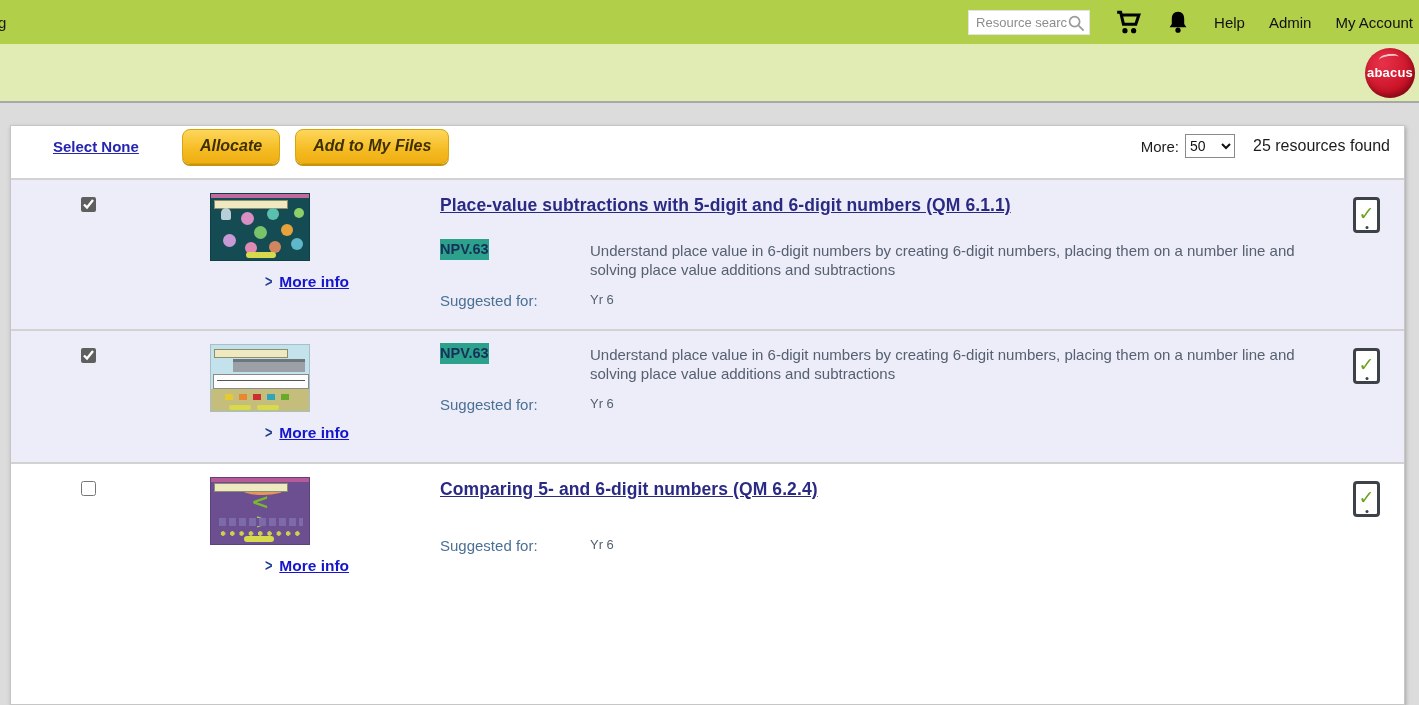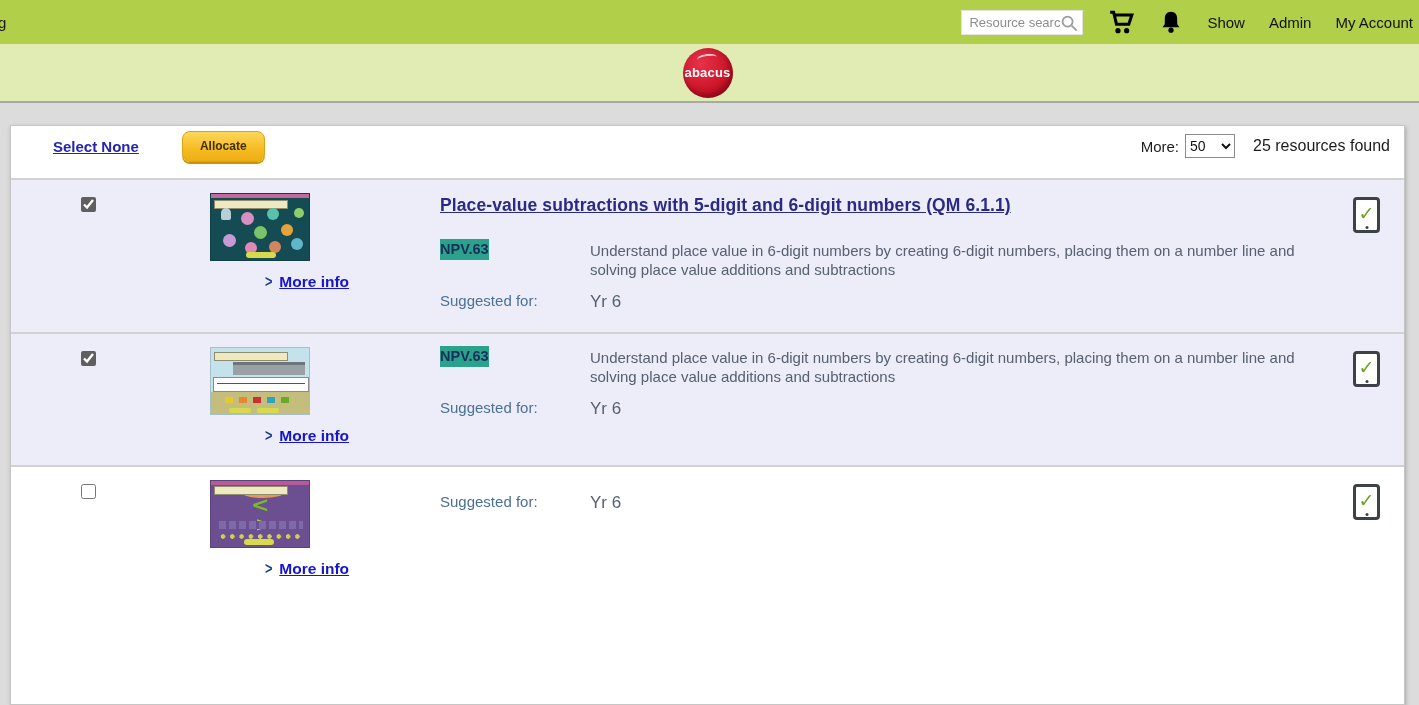--- a/index.html
+++ b/index.html
@@ -13,38 +13,38 @@
   .search-wrap { position:relative; width:122px; height:25px; background:#fff; border:1px solid #e2e2e2; }
   .search-input { width:100%; height:100%; border:none; outline:none; font-size:13px; padding:0 22px 0 7px;
     color:#333; background:transparent; font-family:"Liberation Sans",sans-serif; }
   .search-input::placeholder { color:#8d8d8d; }
   .search-icon { position:absolute; right:3px; top:3px; }
   .topbar-link { color:#111; font-size:15px; text-decoration:none; cursor:pointer; white-space:nowrap; }
   .icon-btn { cursor:pointer; display:flex; align-items:center; }
 
   
   .subheader { height:59px; background:#e1ecb5; border-bottom:2px solid #a8a8a8;
-    display:flex; align-items:center; justify-content:center; padding-right:4px; }
+    display:flex; align-items:center; justify-content:flex-end; padding-right:4px; }
   .logo { width:50px; height:50px; border-radius:50%; background:radial-gradient(circle at 35% 30%, #e8324a, #c60f22 70%);
     display:flex; align-items:center; justify-content:center; position:relative; cursor:pointer;
     box-shadow:inset -2px -3px 6px rgba(0,0,0,.35); }
   .logo::before { content:""; position:absolute; top:6px; left:14px; width:20px; height:7px;
     border-top:2px solid rgba(255,255,255,.75); border-radius:50%; transform:rotate(-8deg); }
   .logo-text { color:#fff; font-size:13px; font-weight:bold; letter-spacing:.2px; }
 
   
   .container { margin:22px 14px 0 10px; background:#fff; border:1px solid #c6c6c6;
     box-shadow:1px 2px 4px rgba(0,0,0,.25); height:580px; overflow:hidden; }
 
   
   .toolbar { display:flex; align-items:center; height:52px; padding:0 14px 12px 42px; background:#fff; }
   .select-none { color:#2525b0; font-size:15px; font-weight:bold; text-decoration:underline; cursor:pointer; }
-  .btn { margin-left:15px; padding:7px 17px 8px; font-size:12px; font-weight:bold; color:#3f3000;
+  .btn { margin-left:15px; padding:7px 17px 8px; font-size:16px; font-weight:bold; color:#3f3000;
     background:linear-gradient(#fdd75b,#f5bb22 60%,#efae14); border:1px solid #d9a40d; border-radius:8px;
-    box-shadow:0 2px 0 #c9940a; cursor:pointer; font-family:"Liberation Sans",sans-serif; }
+    box-shadow:0 2px 0 #c9940a; cursor:pointer; font-family:"Liberation Sans",sans-serif;font-style:italic; }
   .btn.first { margin-left:43px; }
   .toolbar-right { margin-left:auto; display:flex; align-items:center; }
   .show-label { font-size:15px; color:#1c1c1c; }
   .show-select { margin-left:6px; width:50px; height:24px; font-size:14px; border:1px solid #8a8a8a;
     background:#fff; color:#111; font-family:"Liberation Sans",sans-serif; }
   .results-count { margin-left:18px; font-size:16px; color:#1c1c1c; }
 
   
   .row { display:grid; grid-template-columns:140px 250px minmax(0,1fr) 75px;
     border-top:2px solid #d2d2d2; padding:13px 0 20px; background:#fff; }
@@ -58,21 +58,21 @@
   .more-chevron { color:#1c3f93; font-weight:bold; font-size:16px; margin-right:6px; transform:scaleX(.8); }
   .more-label { color:#1515cd; font-size:15.5px; font-weight:bold; text-decoration:underline; }
   .main-cell { padding-right:10px;margin-left:39px; }
   .res-title { display:inline-block; color:#2a2a85; font-size:17.5px; font-weight:bold;
     text-decoration:underline; cursor:pointer; margin:2px 0 24px; letter-spacing:.1px; }
   .tag-row { display:grid; grid-template-columns:150px 1fr; align-items:start; margin-bottom:11px; }
   .tag-badge { width:87px; text-align:center; padding:2px 0 3px; font-size:14.5px; font-weight:bold; color:#16305a; }
   .tag-desc { font-size:15px; color:#566070; line-height:19px; padding-top:1px; }
   .suggested-row { display:grid; grid-template-columns:150px 1fr; margin-top:13px; }
   .suggested-label { font-size:15px; color:#4a7095; }
-  .suggested-value { font-size:17px; color:#566070; }
+  .suggested-value { font-size:13px; color:#566070; }
   .status-cell { display:flex; justify-content:center; align-items:flex-start; padding-top:4px; }
   .device-icon { width:27px; height:36px; border:3px solid #3d4249; border-radius:4px; background:#fff;
     display:flex; align-items:center; justify-content:center; position:relative; }
   .device-check { color:#6aa31f; font-size:19px; font-weight:bold; line-height:1; margin-top:-3px; }
   .device-dot { position:absolute; bottom:1px; left:50%; transform:translateX(-50%);
     width:3px; height:3px; border-radius:50%; background:#3d4249; }
 </style>
 </head>
 <body>
 
@@ -94,37 +94,38 @@
           <circle cx="9.2" cy="20" r="2.4" fill="#000"></circle>
           <circle cx="17.2" cy="20" r="2.4" fill="#000"></circle>
         </svg>
     </span>
     <span class="icon-btn">
       <svg width="24" height="26" viewBox="0 0 24 24">
           <path d="M12 1.8c-4.2 0-6.2 3.1-6.2 7.2v5l-2.2 3.2h16.8l-2.2-3.2V9c0-4.1-2-7.2-6.2-7.2z" fill="#000"></path>
           <circle cx="12" cy="20.2" r="2.6" fill="#000"></circle>
         </svg>
     </span>
-    <a class="topbar-link">Show</a>
+    <a class="topbar-link">Help</a>
     <a class="topbar-link">Admin</a>
     <a class="topbar-link">My Account</a>
   </div>
 </div>
 
 <div class="subheader">
   <div class="logo">
     <span class="logo-text">abacus</span>
   </div>
 </div>
 
 <div class="container">
 
   <div class="toolbar">
     <a class="select-none">Select None</a>
     <button class="btn first">Allocate</button>
+    <button class="btn">Add to My Files</button>
     <div class="toolbar-right">
       <span class="show-label">More:</span>
       <select class="show-select">
         <option>50</option>
       </select>
       <span class="results-count">25 resources found</span>
     </div>
   </div>
 
   <div class="row selected">
@@ -227,20 +228,21 @@
         <div style="left:8px;top:40px;width:84px;height:8px;background:repeating-linear-gradient(90deg,#7d6aa8 0 7px,#6b4f90 7px 10px);"></div>
         <div style="left:8px;top:52px;width:84px;height:7px;background:repeating-radial-gradient(circle at 4px 3.5px,#cdd24e 0 2px,transparent 2.5px 100%) 0 0 / 9.3px 7px;"></div>
         <div style="left:33px;bottom:2px;width:30px;height:6px;border-radius:3px;background:#d9d94d;"></div>
       </div>
       <div class="more-info">
         <span class="more-chevron">&gt;</span>
         <span class="more-label">More info</span>
       </div>
     </div>
     <div class="main-cell">
+      <a class="res-title">Comparing 5- and 6-digit numbers (QM 6.2.4)</a>
       <div class="suggested-row">
         <span class="suggested-label">Suggested for:</span>
         <span class="suggested-value">Yr 6</span>
       </div>
     </div>
     <div class="status-cell">
       <div class="device-icon">
         <span class="device-check">✓</span>
         <span class="device-dot"></span>
       </div>

